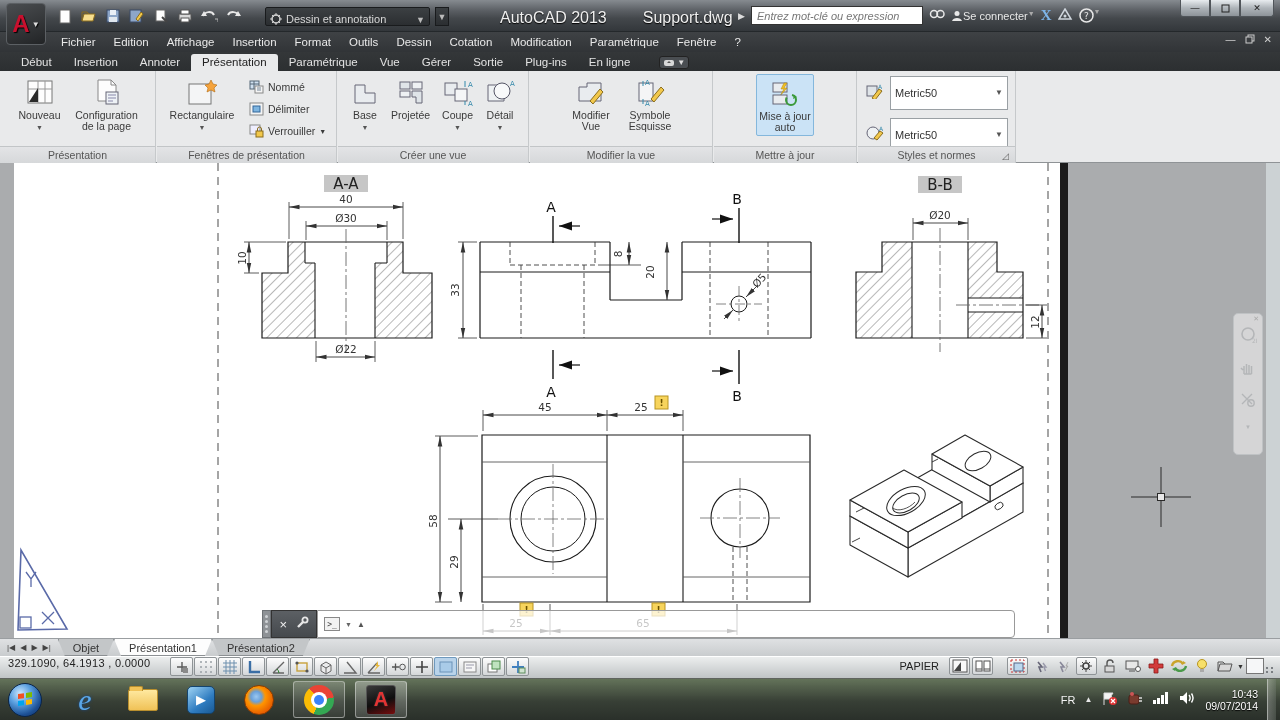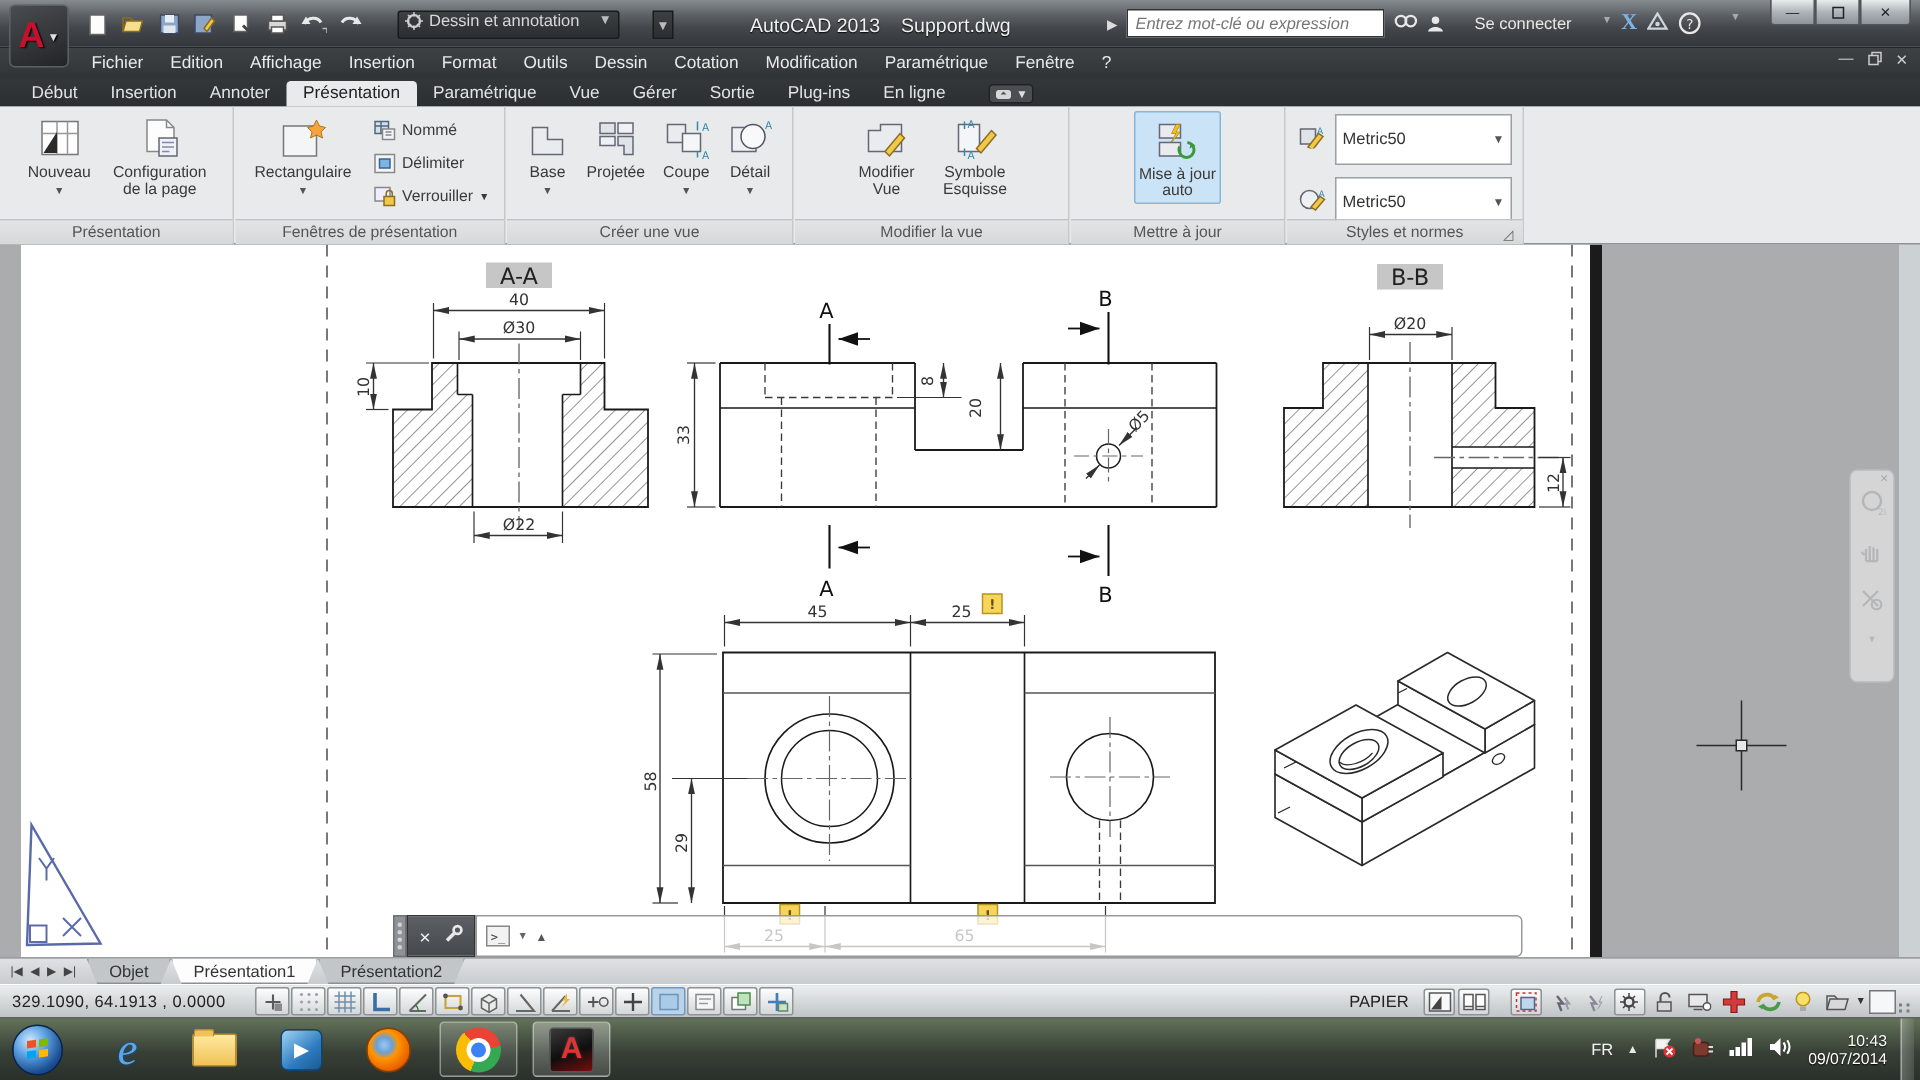--- a/index.html
+++ b/index.html
@@ -9,30 +9,30 @@
 
 #titlebar{position:absolute;left:0;top:0;width:1280px;height:32px;
 background:linear-gradient(180deg,#868b90 0%,#5a5e63 35%,#43474b 60%,#33373b 100%);border-bottom:1px solid #24282b}
 #applogo{position:absolute;left:6px;top:3px;width:40px;height:42px;background:linear-gradient(160deg,#4a4d50,#222426);
 border:1px solid #5c6064;border-radius:4px;color:#c8102e;font-weight:bold;font-size:24px;
 display:flex;align-items:center;justify-content:center;z-index:5;text-shadow:1px 1px 1px #000}
 #applogo .dd{color:#ddd;font-size:8px;margin-left:2px}
 .qat{position:absolute;top:8px;display:flex;align-items:center;gap:6px}
 .qicon{width:18px;height:16px;display:flex;align-items:center;justify-content:center}
 .qicon svg{display:block}
-.wscombo{position:absolute;left:265px;top:7px;width:148px;height:19px;background:linear-gradient(#3c4043,#2b2e31);
-border:1px solid #191b1d;border-radius:2px;color:#d8d8d8;font-size:11px;display:flex;align-items:flex-start;padding:0 4px;gap:4px}
+.wscombo{position:absolute;left:265px;top:7px;width:165px;height:19px;background:linear-gradient(#3c4043,#2b2e31);
+border:1px solid #191b1d;border-radius:2px;color:#d8d8d8;font-size:11px;display:flex;align-items:flex-end;padding:0 4px;gap:4px}
 .wscombo .arrow{margin-left:auto;color:#bbb;font-size:9px}
 .wsdd{position:absolute;left:435px;top:7px;width:14px;height:19px;background:linear-gradient(#3c4043,#2b2e31);
 border:1px solid #191b1d;color:#bbb;font-size:9px;display:flex;align-items:center;justify-content:center}
-#titletext{position:absolute;left:500px;top:9px;color:#f0f0f0;font-size:13px;display:flex;gap:14px;text-shadow:0 1px 1px #000}
+#titletext{position:absolute;left:500px;top:9px;color:#f0f0f0;font-size:16px;display:flex;gap:36px;text-shadow:0 1px 1px #000}
 #infocenter{position:absolute;left:738px;top:6px;display:flex;align-items:center;gap:6px;color:#ddd}
 #icsearch{width:172px;height:19px;background:#fff;border:1px solid #333;font-size:11px;padding:0 5px;color:#444}
 #icsearch::placeholder{font-style:italic;color:#777}
-.icbtn{display:flex;gap:20px;color:#e8e8e8;font-size:11px}
+.icbtn{display:flex;gap:0;color:#e8e8e8;font-size:11px}
 .winbtns{position:absolute;right:6px;top:0;display:flex}
 .wbtn{width:30px;height:17px;background:linear-gradient(#e8ecef,#aeb4b9 50%,#8d9399);border:1px solid #50555a;
 border-top:none;display:flex;align-items:center;justify-content:center;font-size:9px;color:#222}
 .wbtn:first-child{border-radius:0 0 0 3px}.wbtn:last-child{border-radius:0 0 3px 0;width:34px}
 
 
 #menubar{position:absolute;left:0;top:32px;width:1280px;height:20px;background:linear-gradient(#3f4245,#313437);display:flex;align-items:flex-start;padding-left:52px}
 .menuitem{color:#e9e9e9;font-size:11.5px;padding:0 9px;height:20px;display:flex;align-items:center}
 #docbtns{position:absolute;right:8px;top:34px;display:flex;gap:9px;color:#cfcfcf;font-size:10px}
 
@@ -77,21 +77,21 @@
 #navbar .nico{color:#b4b6b8;font-size:13px;line-height:13px}
 
 
 #layouttabs{position:absolute;left:0;top:638px;width:1280px;height:18px;background:linear-gradient(#dfe1e3,#c9cccE);border-top:1px solid #9a9ea1;display:flex;align-items:stretch}
 .lnav{display:flex;align-items:center;gap:5px;padding:0 7px;color:#444;font-size:8px}
 .ltab{position:relative;padding:1px 14px 0;font-size:11px;color:#333;background:#c3c6c8;border:1px solid #8c9093;border-top:none;
 clip-path:polygon(0 0,100% 0,calc(100% - 7px) 100%,7px 100%);display:flex;align-items:center}
 .ltab.active{background:#fdfdfd;font-weight:normal}
 
 
-#statusbar{position:absolute;left:0;top:656px;width:1280px;height:22px;background:linear-gradient(#eceeee,#c0c4c6);border-top:1px solid #fff;display:flex;align-items:center}
+#statusbar{position:absolute;left:0;top:656px;width:1280px;height:22px;background:linear-gradient(#eceeee,#c0c4c6);border-top:1px solid #fff;display:flex;align-items:flex-start}
 #coords{width:170px;padding-left:8px;font-size:11px;color:#222;letter-spacing:0.3px}
 .sb{width:23px;height:19px;background:linear-gradient(#fdfdfd,#d4d7d9);border:1px solid #8e9396;border-radius:2px;margin-right:1px;
 display:flex;align-items:center;justify-content:center}
 .sb.pressed{background:#b9d3ea;border-color:#6f99bd}
 #sright{margin-left:auto;display:flex;align-items:center;gap:2px;padding-right:4px}
 #paperbtn{font-size:11px;color:#222;padding:1px 6px;margin-right:2px}
 .trayicon{width:21px;height:18px;display:flex;align-items:center;justify-content:center}
 .framed{background:linear-gradient(#fdfdfd,#d4d7d9);border:1px solid #8e9396;border-radius:2px}
 #cleanbtn{width:18px;height:16px;background:#f6f7f8;border:1px solid #777}
 #sgrip{width:10px;height:14px;display:grid;grid-template-columns:3px 3px;gap:2px;align-content:end}

